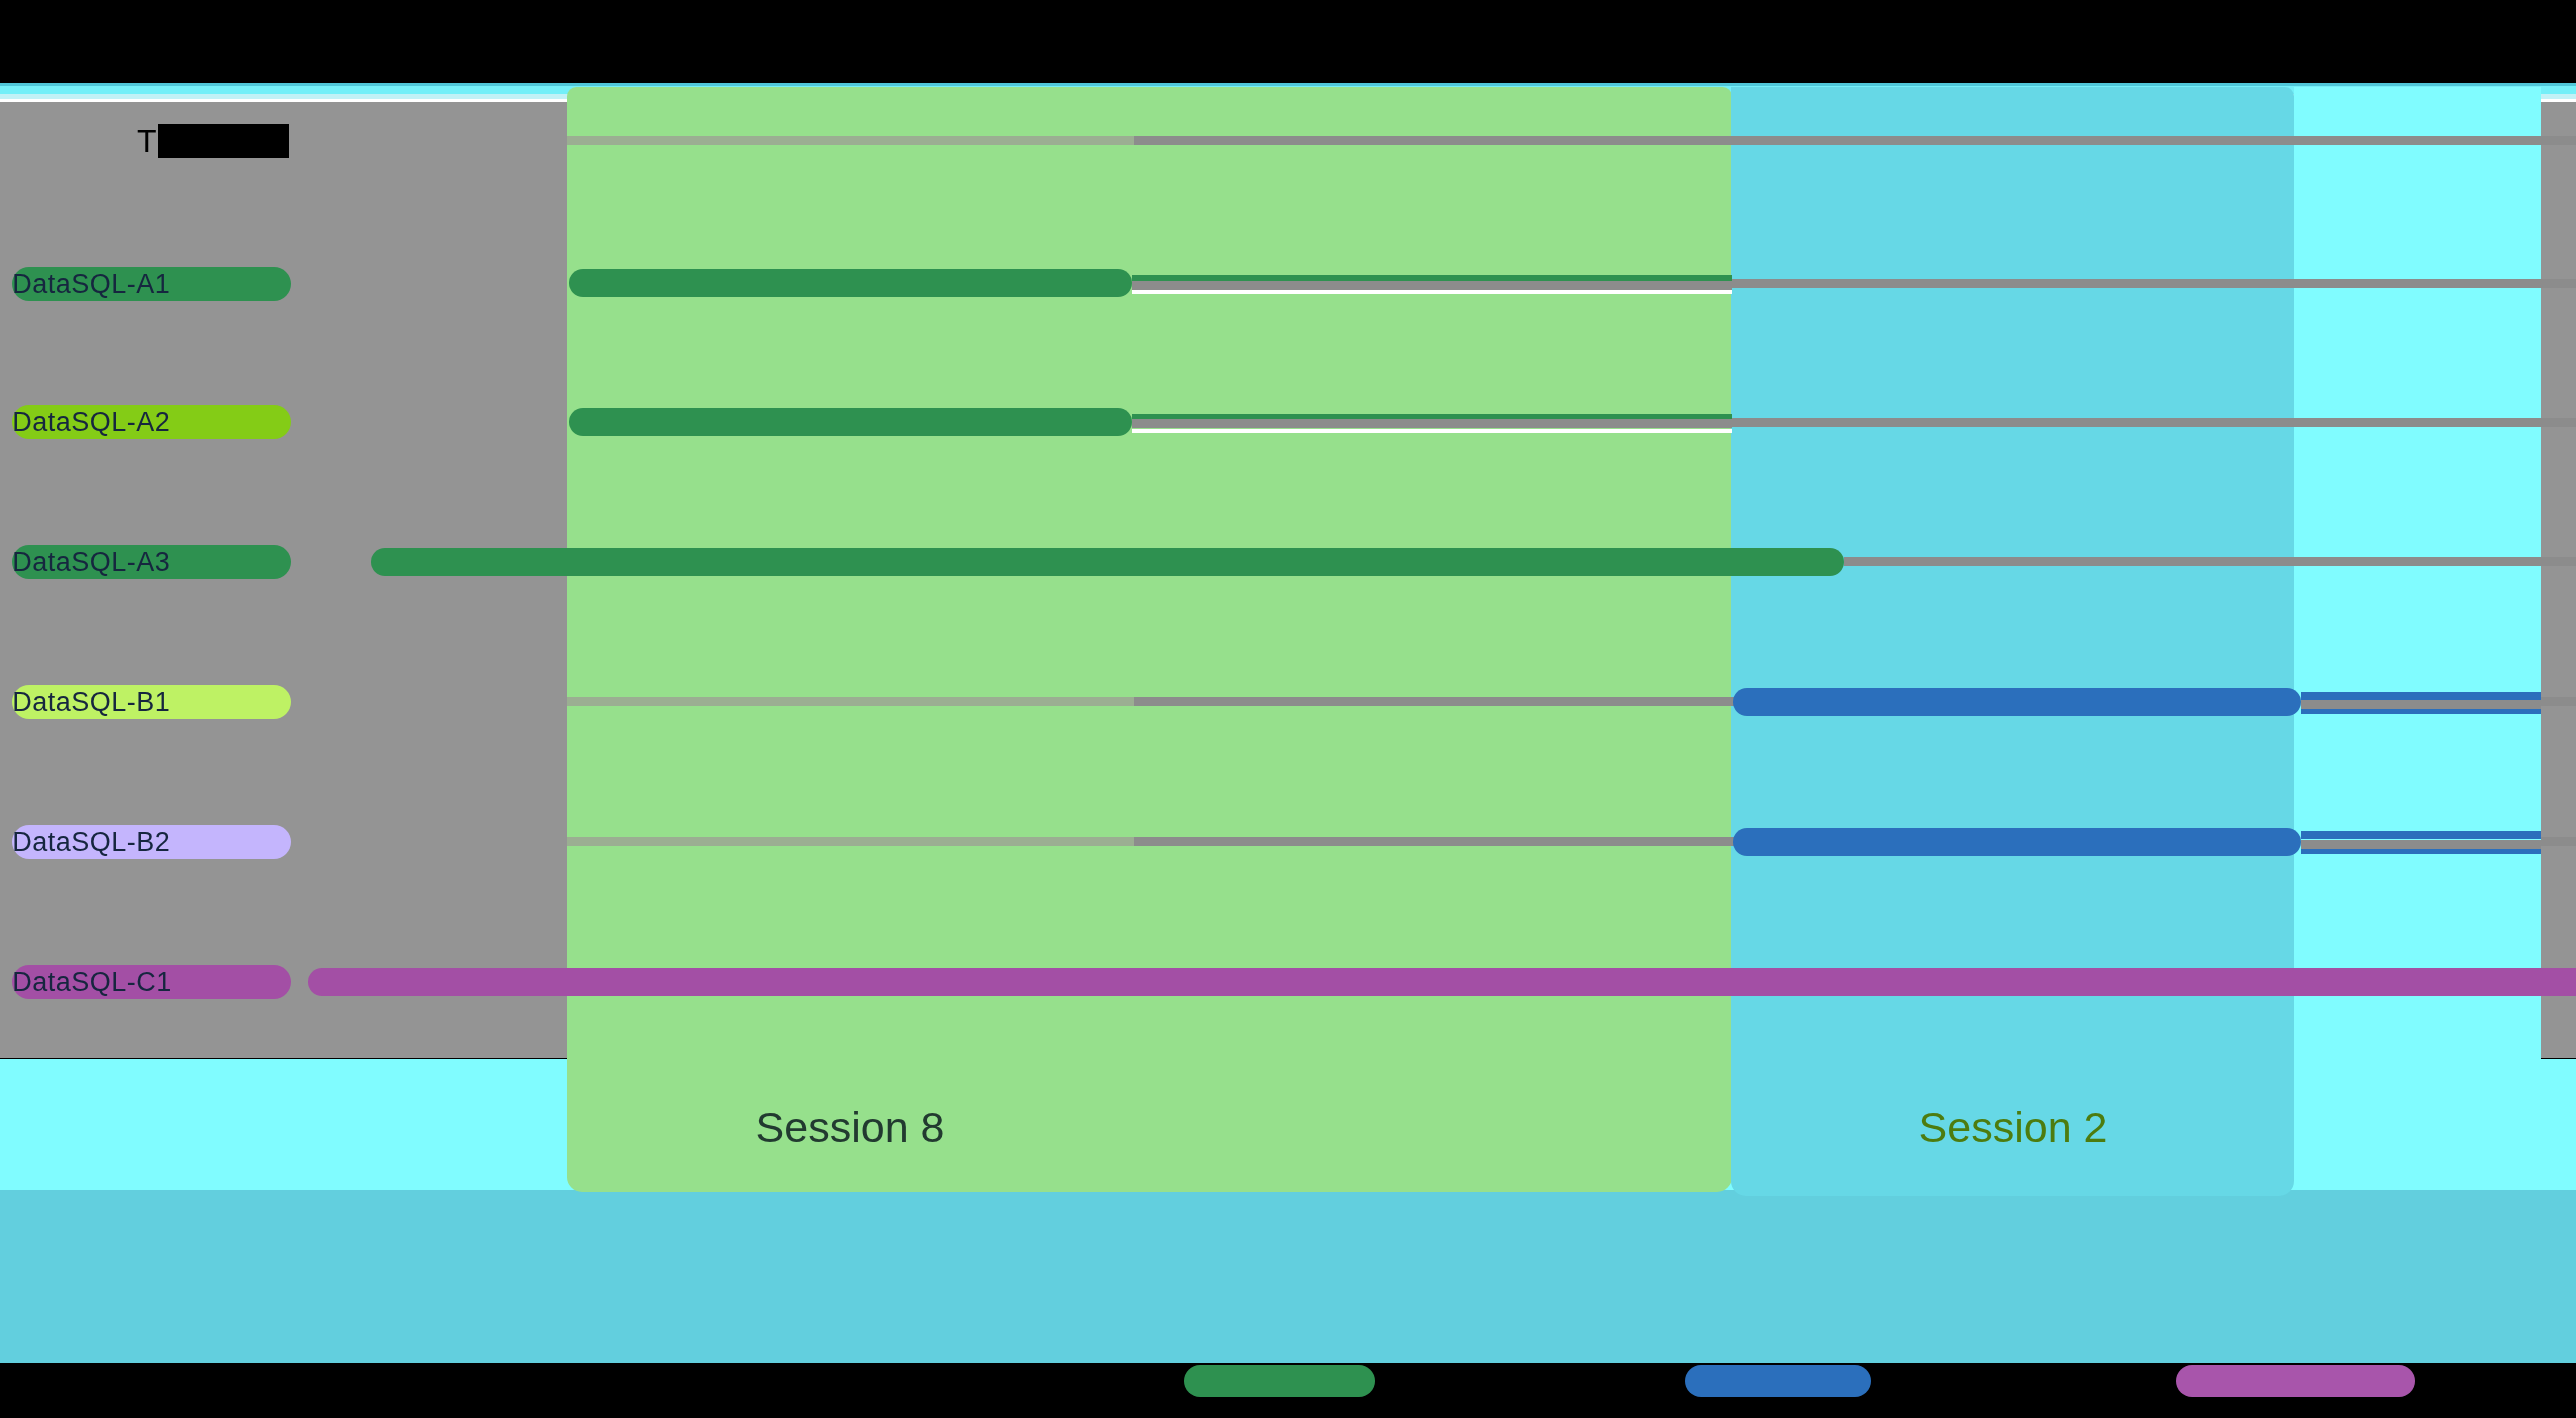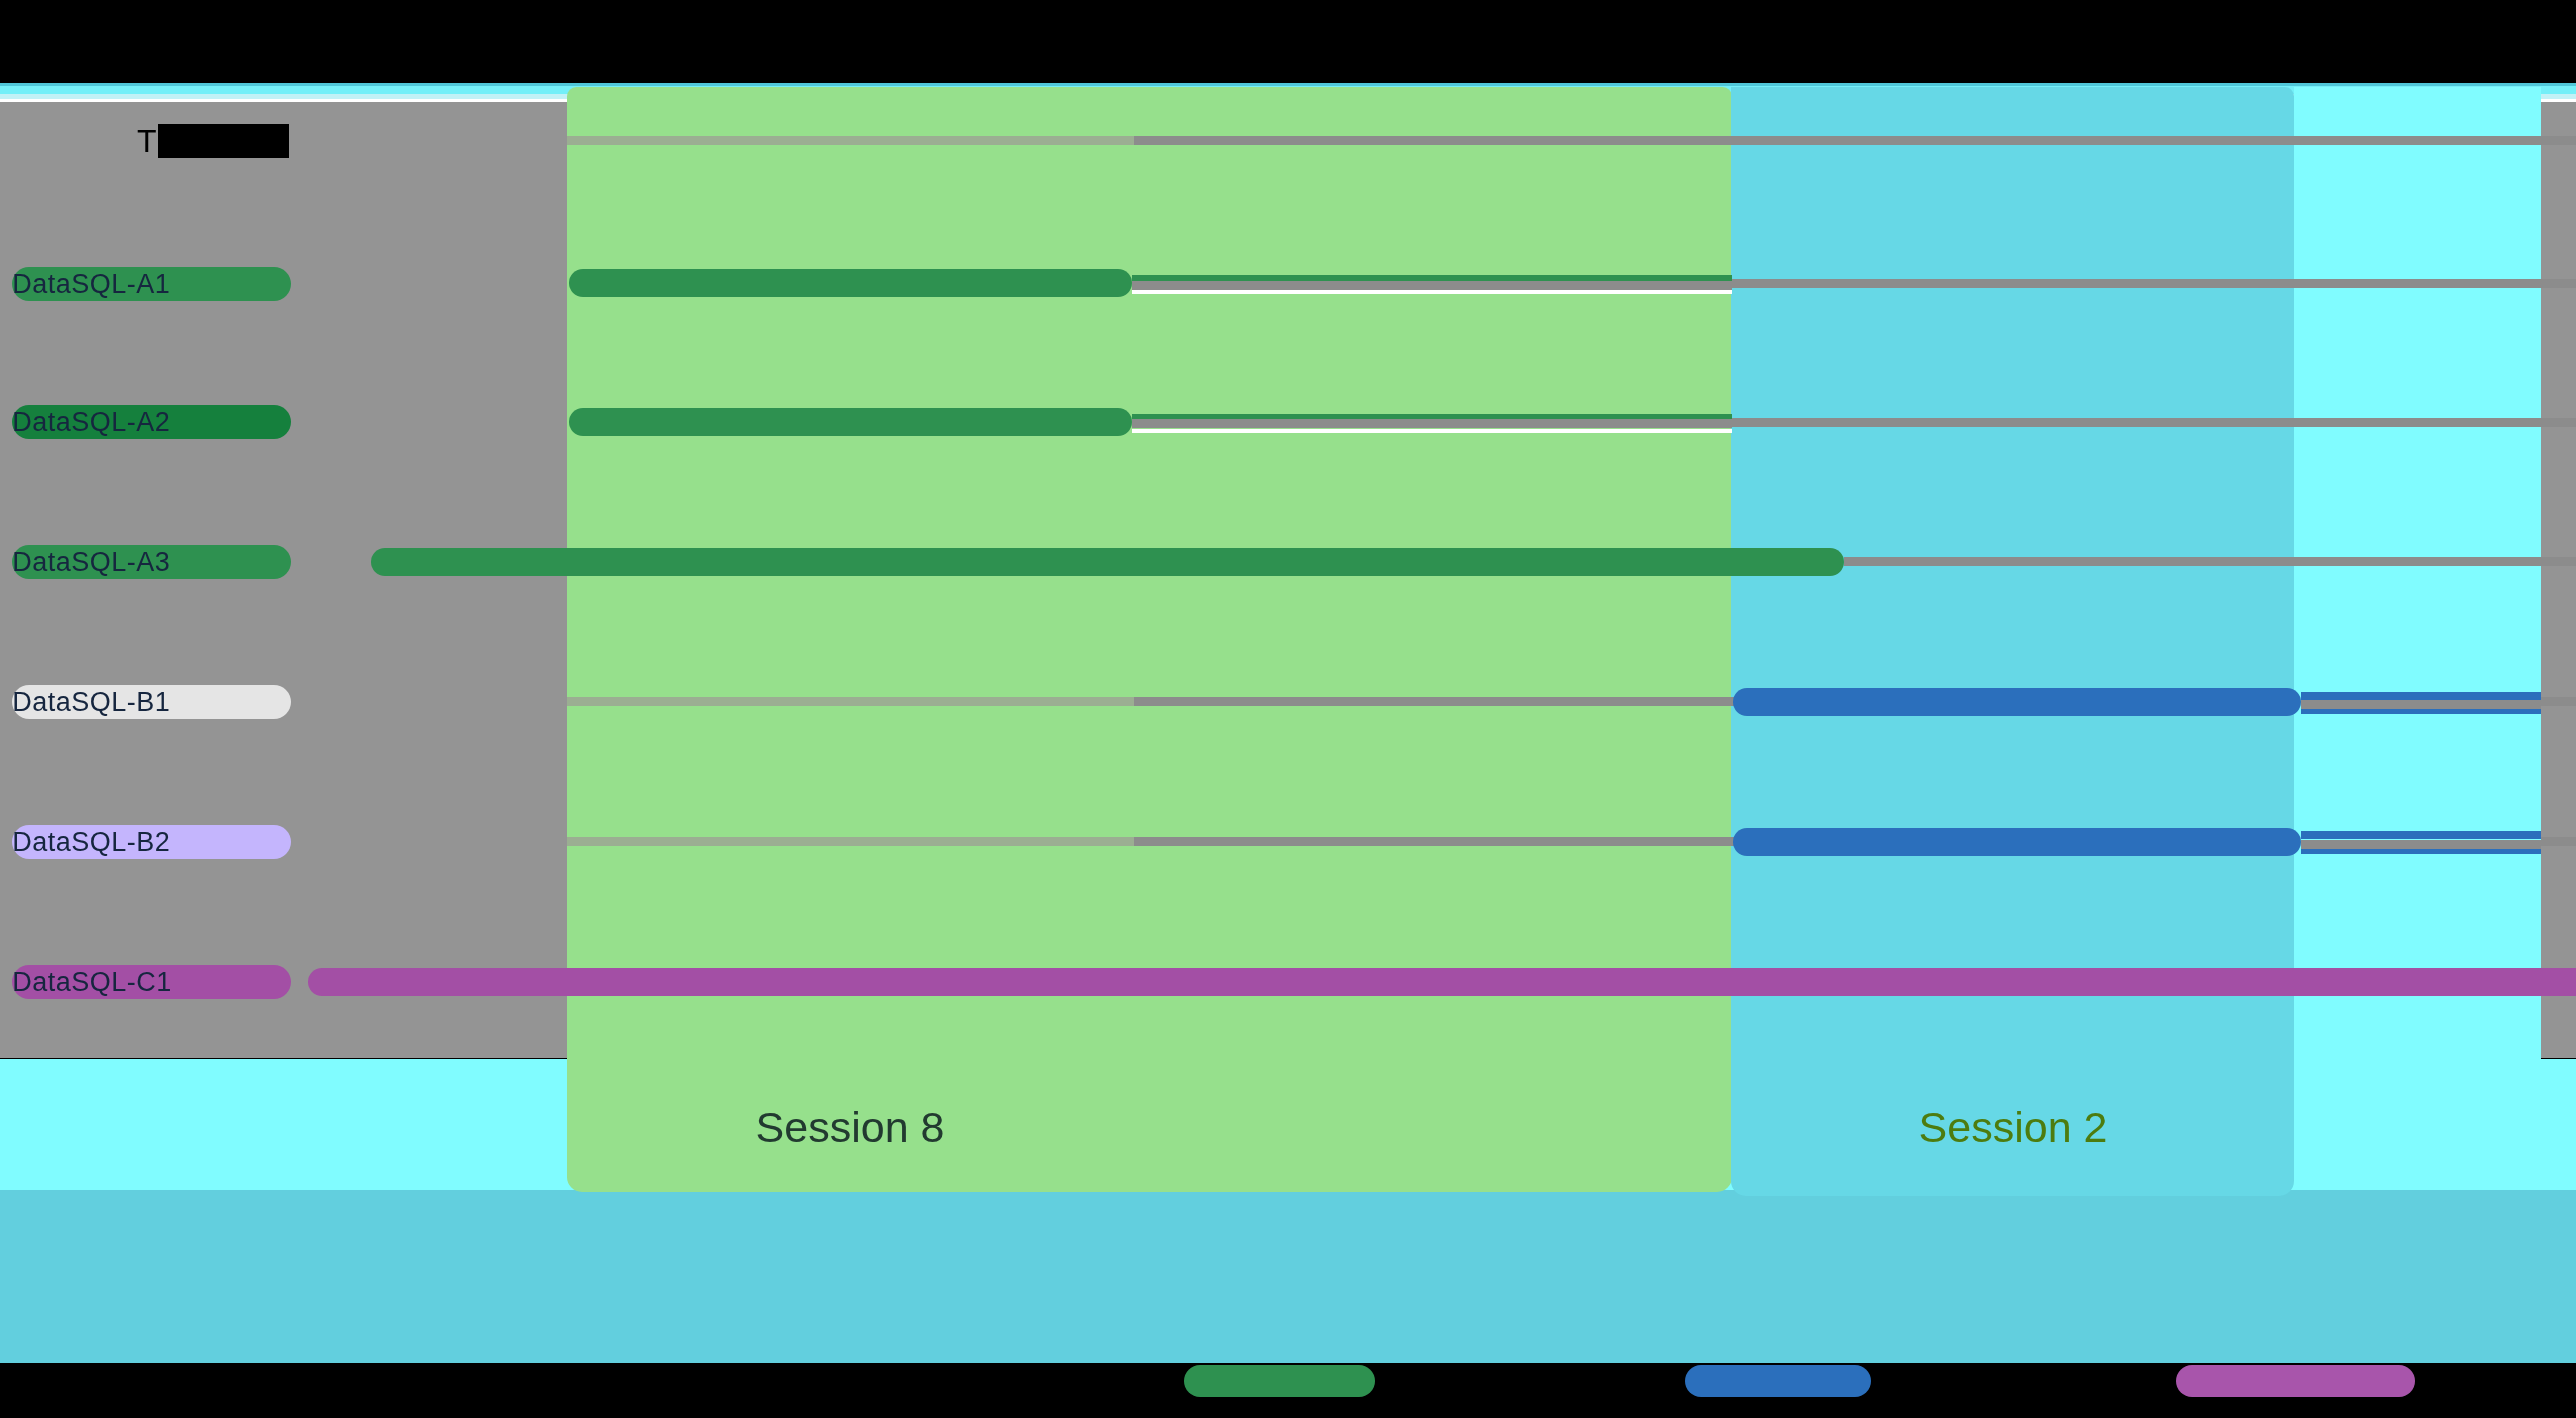--- a/index.html
+++ b/index.html
@@ -56,36 +56,36 @@
       <div class="sliver" style="left:1132px;top:290px;width:600px;height:3.8px;background:#fff;"></div>
       <div class="bar" style="left:569px;top:269px;width:563px;background:#2e9150;border-radius:14px;"></div>
       <div class="pill" style="top:267px;background:#2e9150;">
         <span>DataSQL-A1</span>
       </div>
       <div class="rowline" style="left:1134px;top:418px;width:1442px;background:#8c8c8c;"></div>
       <div class="sliver" style="left:1132px;top:414px;width:600px;height:5.6px;background:#2e9150;"></div>
       <div class="sliver" style="left:1132px;top:419px;width:600px;height:9.4px;background:#8c8c8c;"></div>
       <div class="sliver" style="left:1132px;top:429px;width:600px;height:3.8px;background:#fff;"></div>
       <div class="bar" style="left:569px;top:408px;width:563px;background:#2e9150;border-radius:14px;"></div>
-      <div class="pill" style="top:405px;background:#15803d;">
+      <div class="pill" style="top:405px;background:#84cc16;">
         <span>DataSQL-A2</span>
       </div>
       <div class="rowline" style="left:1844px;top:557px;width:732px;background:#8c8c8c;"></div>
       <div class="bar" style="left:371px;top:548px;width:1473px;background:#2e9150;border-radius:14px;"></div>
       <div class="pill" style="top:545px;background:#2e9150;">
         <span>DataSQL-A3</span>
       </div>
       <div class="rowline" style="left:567px;top:697px;width:567px;background:#9bae92;"></div>
       <div class="rowline" style="left:1134px;top:697px;width:600px;background:#8c8c8c;"></div>
       <div class="rowline" style="left:2541px;top:697px;width:35px;background:#8c8c8c;"></div>
       <div class="sliver" style="left:2301px;top:692px;width:240px;height:8.4px;background:#2b6fbc;"></div>
       <div class="sliver" style="left:2301px;top:700px;width:240px;height:9.4px;background:#8c8c8c;"></div>
       <div class="sliver" style="left:2301px;top:709px;width:240px;height:4.7px;background:#2b6fbc;"></div>
       <div class="bar" style="left:1733px;top:688px;width:568px;background:#2b6fbc;border-radius:14px;"></div>
-      <div class="pill" style="top:685px;background:#e5e5e5;">
+      <div class="pill" style="top:685px;background:#bef264;">
         <span>DataSQL-B1</span>
       </div>
       <div class="rowline" style="left:567px;top:837px;width:567px;background:#9bae92;"></div>
       <div class="rowline" style="left:1134px;top:837px;width:600px;background:#8c8c8c;"></div>
       <div class="rowline" style="left:2541px;top:837px;width:35px;background:#8c8c8c;"></div>
       <div class="sliver" style="left:2301px;top:831px;width:240px;height:8.4px;background:#2b6fbc;"></div>
       <div class="sliver" style="left:2301px;top:840px;width:240px;height:9.4px;background:#8c8c8c;"></div>
       <div class="sliver" style="left:2301px;top:849px;width:240px;height:4.7px;background:#2b6fbc;"></div>
       <div class="bar" style="left:1733px;top:828px;width:568px;background:#2b6fbc;border-radius:14px;"></div>
       <div class="pill" style="top:825px;background:#c4b5fd;">

